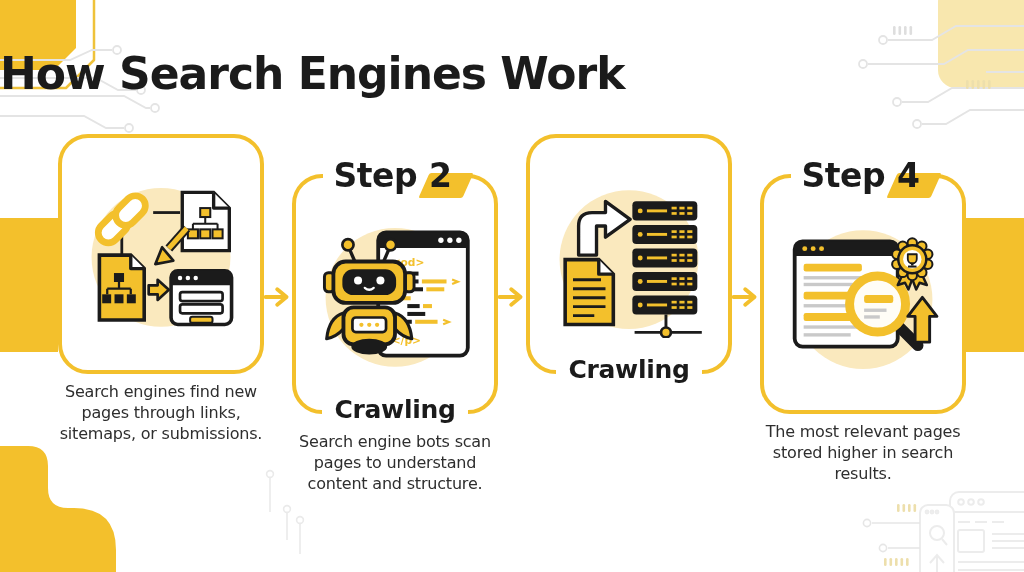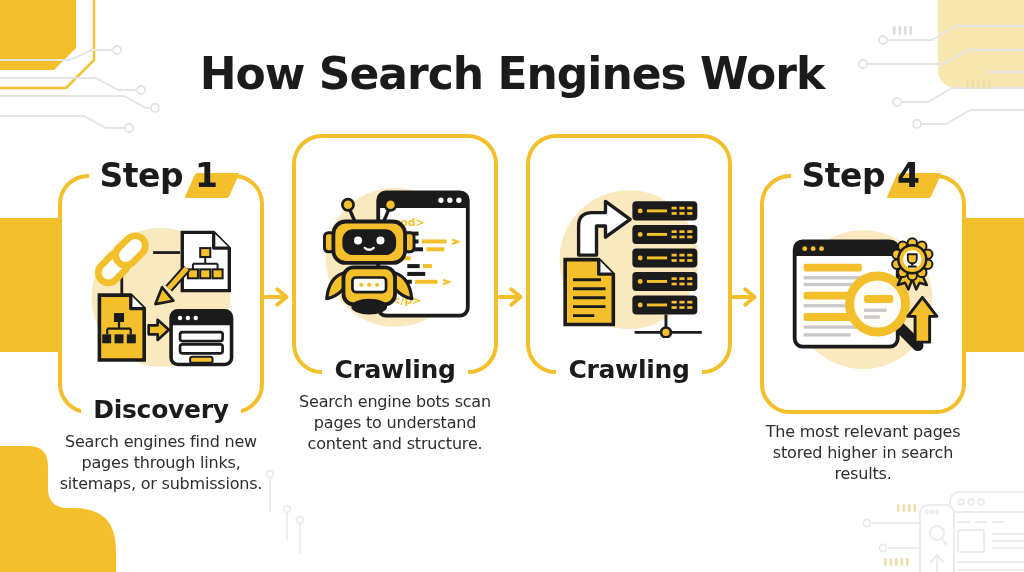--- a/index.html
+++ b/index.html
@@ -16,21 +16,21 @@
   html,body{margin:0;padding:0;}
   body{font-family:"DejaVu Sans","Liberation Sans",sans-serif;background:#fff;}
   .canvas{position:relative;width:1024px;height:572px;background:#fff;overflow:hidden;}
 
   .deco{position:absolute;left:0;top:0;width:1024px;height:572px;z-index:0;}
 
   .side-tab{position:absolute;top:218px;width:58px;height:134px;background:var(--y);z-index:0;}
   .side-tab.left{left:0;}
   .side-tab.right{left:966px;width:58px;}
 
-  .main-title{position:absolute;top:48px;left:0;width:1024px;text-align:center;margin:0;
+  .main-title{position:absolute;top:48px;left:0;width:1024px;text-align:left;margin:0;
     font-size:44px;font-weight:800;letter-spacing:-1px;color:var(--ink);z-index:2;}
 
   .steps-row{position:absolute;left:58px;top:156px;display:flex;z-index:1;}
   .step-col{width:206px;text-align:center;position:relative;}
   .gap-slot{width:28px;display:flex;justify-content:center;}
   .flow-arrow{margin-top:128px;}
 
   .step-head{margin:0;font-size:33px;line-height:40px;font-weight:800;color:var(--ink);
     position:relative;z-index:2;letter-spacing:-0.5px;}
   .head-bg{display:inline-block;background:#fff;padding:0 10px;position:relative;}
@@ -152,21 +152,20 @@
   </svg>
 
   <div class="side-tab left"></div>
   <div class="side-tab right"></div>
 
   <h1 class="main-title">How Search Engines Work</h1>
 
   <div class="steps-row">
 
     <div class="step-col">
-      <h3 class="step-head"><span class="head-bg"><span class="step-word">Step</span><span class="step-num"><i>1</i></span></span></h3>
       <div class="frame">
         <div class="icon-wrap">
           <svg viewBox="0 0 150 150">
             <circle cx="75" cy="78" r="62" fill="#FAE9BE"></circle>
             <path d="M68 38 H92" stroke="#1B1B1B" stroke-width="2.5"></path>
             <path d="M40 58 V76" stroke="#1B1B1B" stroke-width="2.5"></path>
             <g transform="rotate(-45 40 44)">
               <rect x="14" y="35" width="30" height="18" rx="9" fill="#fff" stroke="#F3C02C" stroke-width="6"></rect>
               <rect x="36" y="35" width="30" height="18" rx="9" fill="#fff" stroke="#F3C02C" stroke-width="6"></rect>
             </g>
@@ -200,32 +199,32 @@
               <circle cx="92" cy="96.5" r="2" fill="#fff"></circle>
                 <circle cx="99" cy="96.5" r="2" fill="#fff"></circle>
                 <circle cx="106" cy="96.5" r="2" fill="#fff"></circle>
               <rect x="92" y="109" width="38" height="8" rx="2" fill="#fff" stroke="#1B1B1B" stroke-width="2.4"></rect>
               <rect x="92" y="120" width="38" height="8" rx="2" fill="#fff" stroke="#1B1B1B" stroke-width="2.4"></rect>
               <rect x="101" y="131" width="20" height="5.5" rx="2" fill="#F3C02C" stroke="#1B1B1B" stroke-width="1.8"></rect>
             </g>
           </svg>
         </div>
       </div>
-      <div class="step-title"><span class="title-bg">Discovery</span></div>
       <p class="step-desc">Search engines find new pages through links, sitemaps, or submissions.</p>
     </div>
 
     <div class="gap-slot">
       <svg class="flow-arrow" width="36" height="26" viewBox="0 0 36 26">
         <path d="M2 13 H26" stroke="#F3C02C" stroke-width="5" stroke-linecap="round"></path>
         <path d="M17 3 L29 13 L17 23" stroke="#F3C02C" stroke-width="5" fill="none" stroke-linecap="round" stroke-linejoin="round"></path>
       </svg>
     </div>
 
     <div class="step-col">
+      <h3 class="step-head"><span class="head-bg"><span class="step-word">Step</span><span class="step-num"><i>2</i></span></span></h3>
       <div class="frame">
         <div class="icon-wrap">
           <svg viewBox="0 0 150 150">
             <circle cx="75" cy="78" r="62" fill="#FAE9BE"></circle>
             <g>
               <rect x="60" y="20" width="80" height="110" rx="7" fill="#fff" stroke="#1B1B1B" stroke-width="3.4"></rect>
               <path d="M60 34 v-7 a7 7 0 0 1 7 -7 h66 a7 7 0 0 1 7 7 v7 z" fill="#1B1B1B"></path>
               <circle cx="116" cy="27" r="2.4" fill="#fff"></circle>
                 <circle cx="124" cy="27" r="2.4" fill="#fff"></circle>
                 <circle cx="132" cy="27" r="2.4" fill="#fff"></circle>

